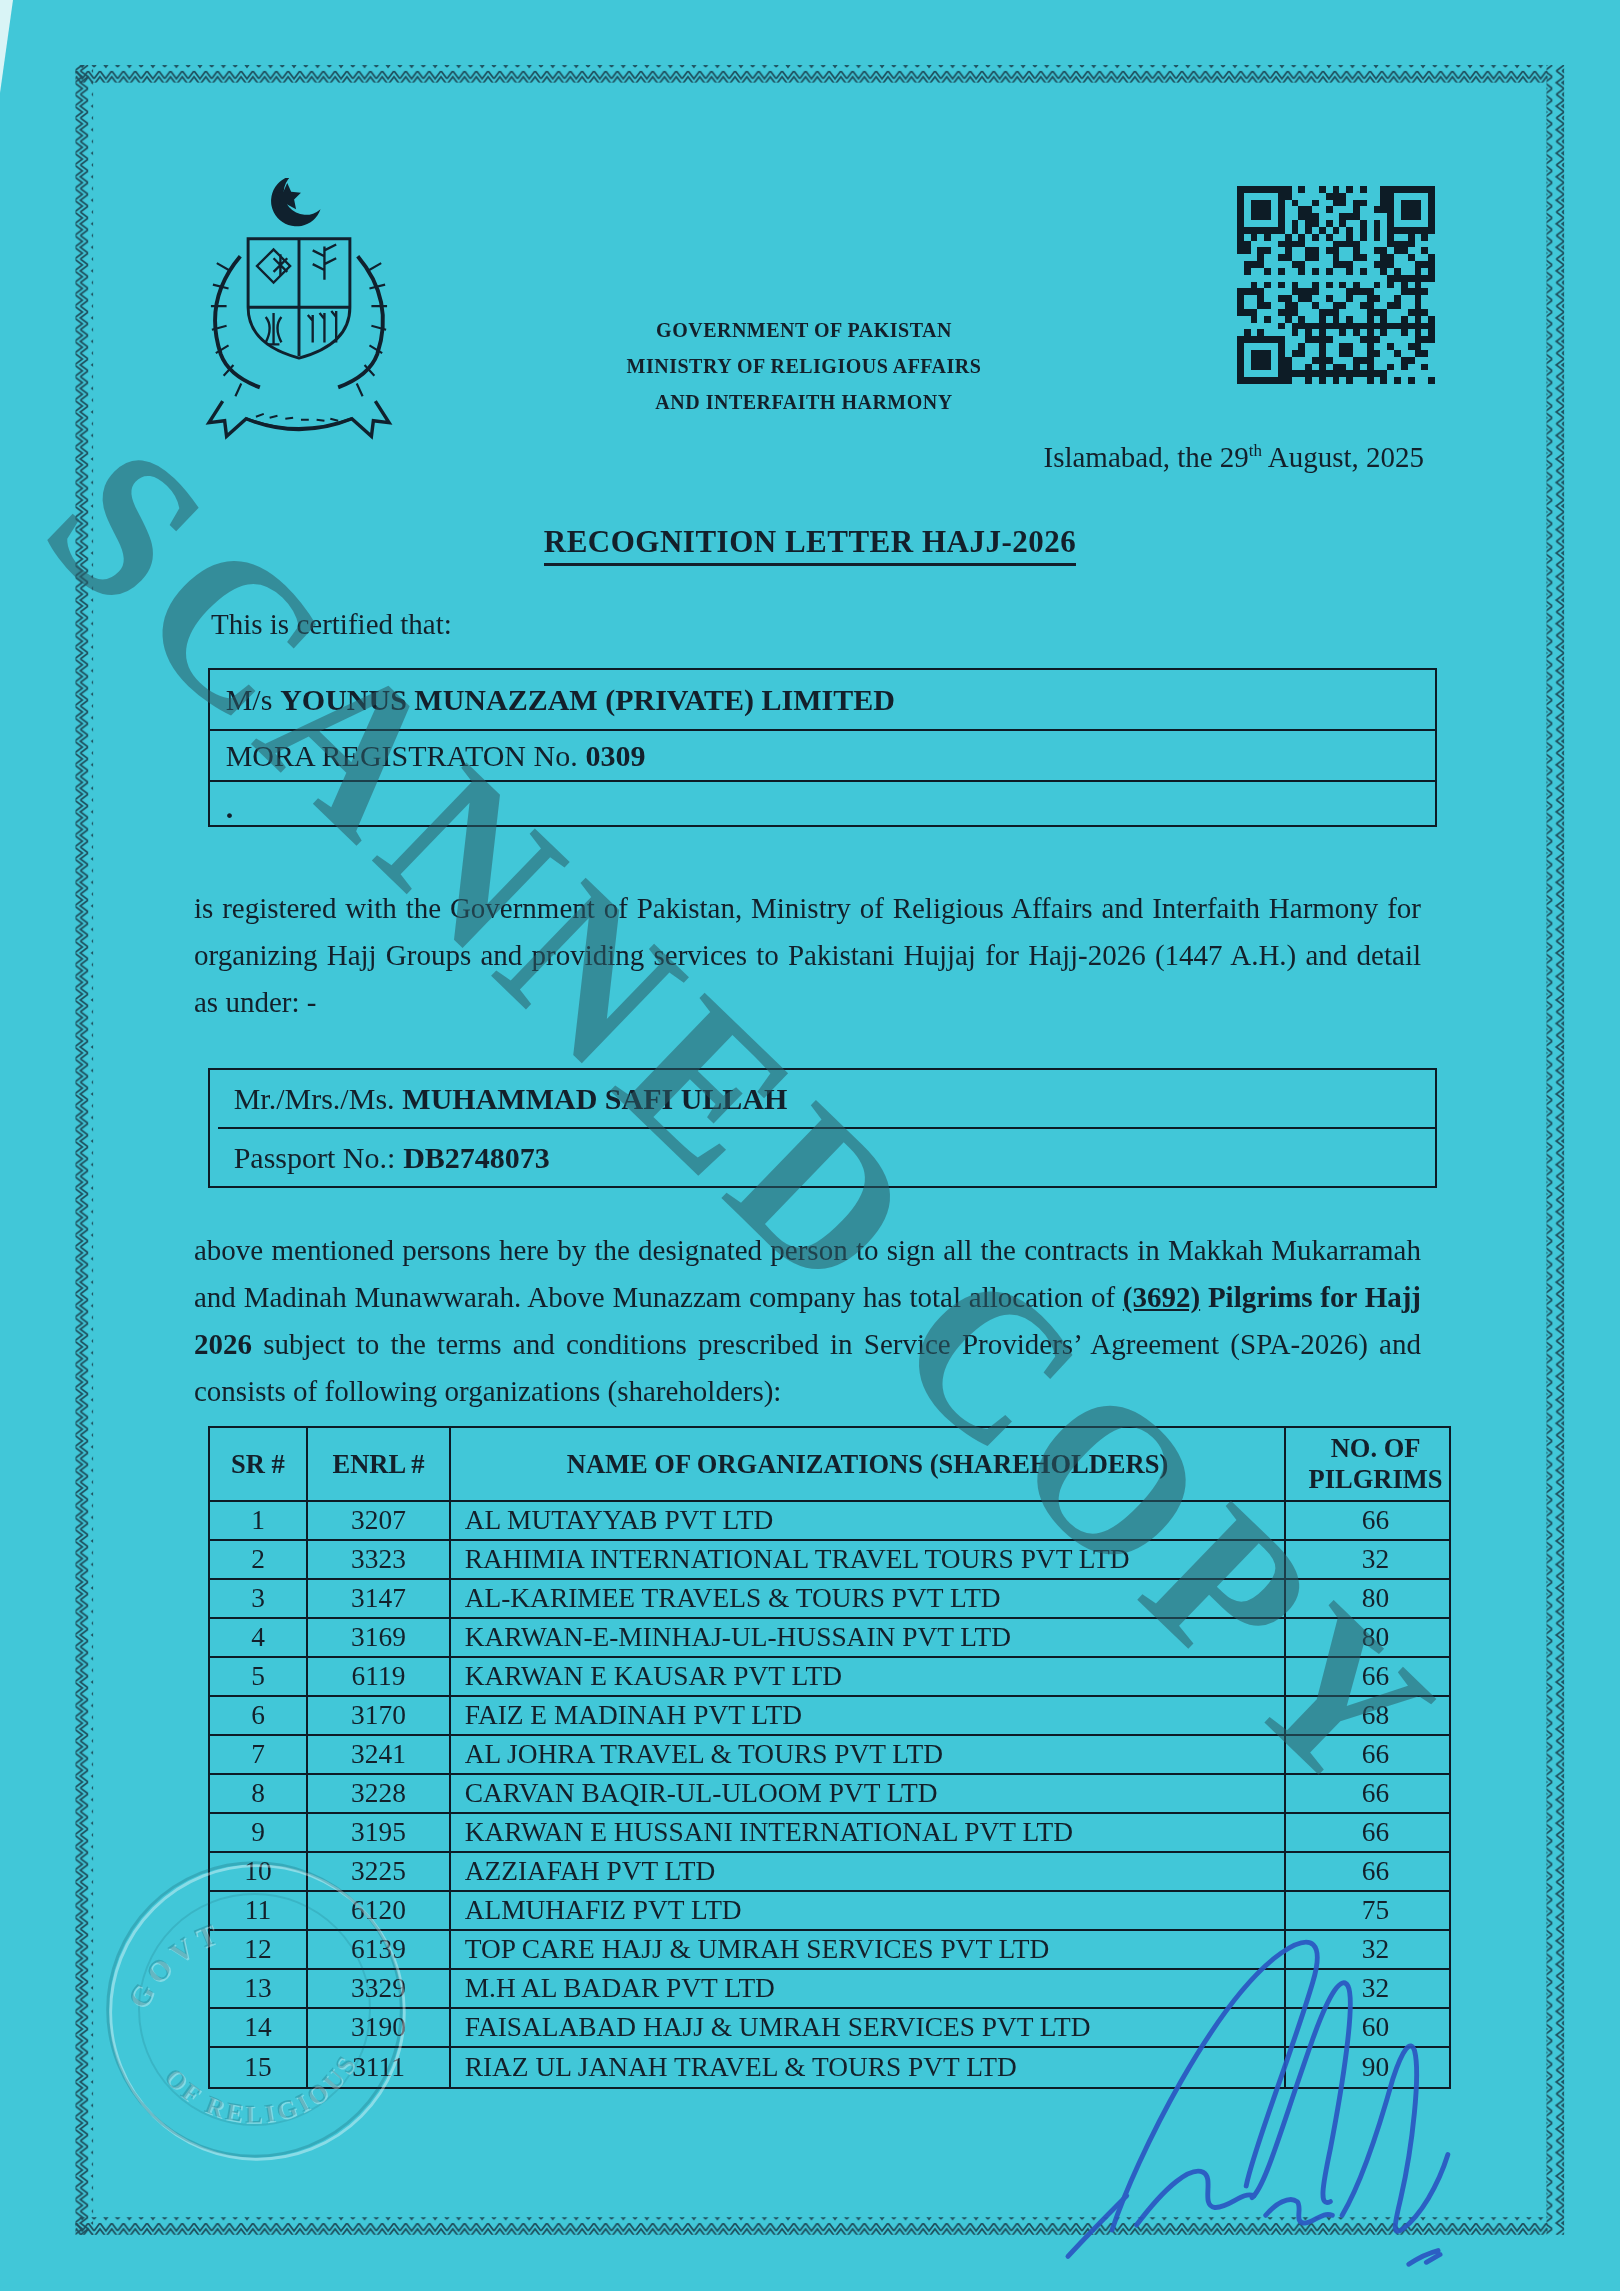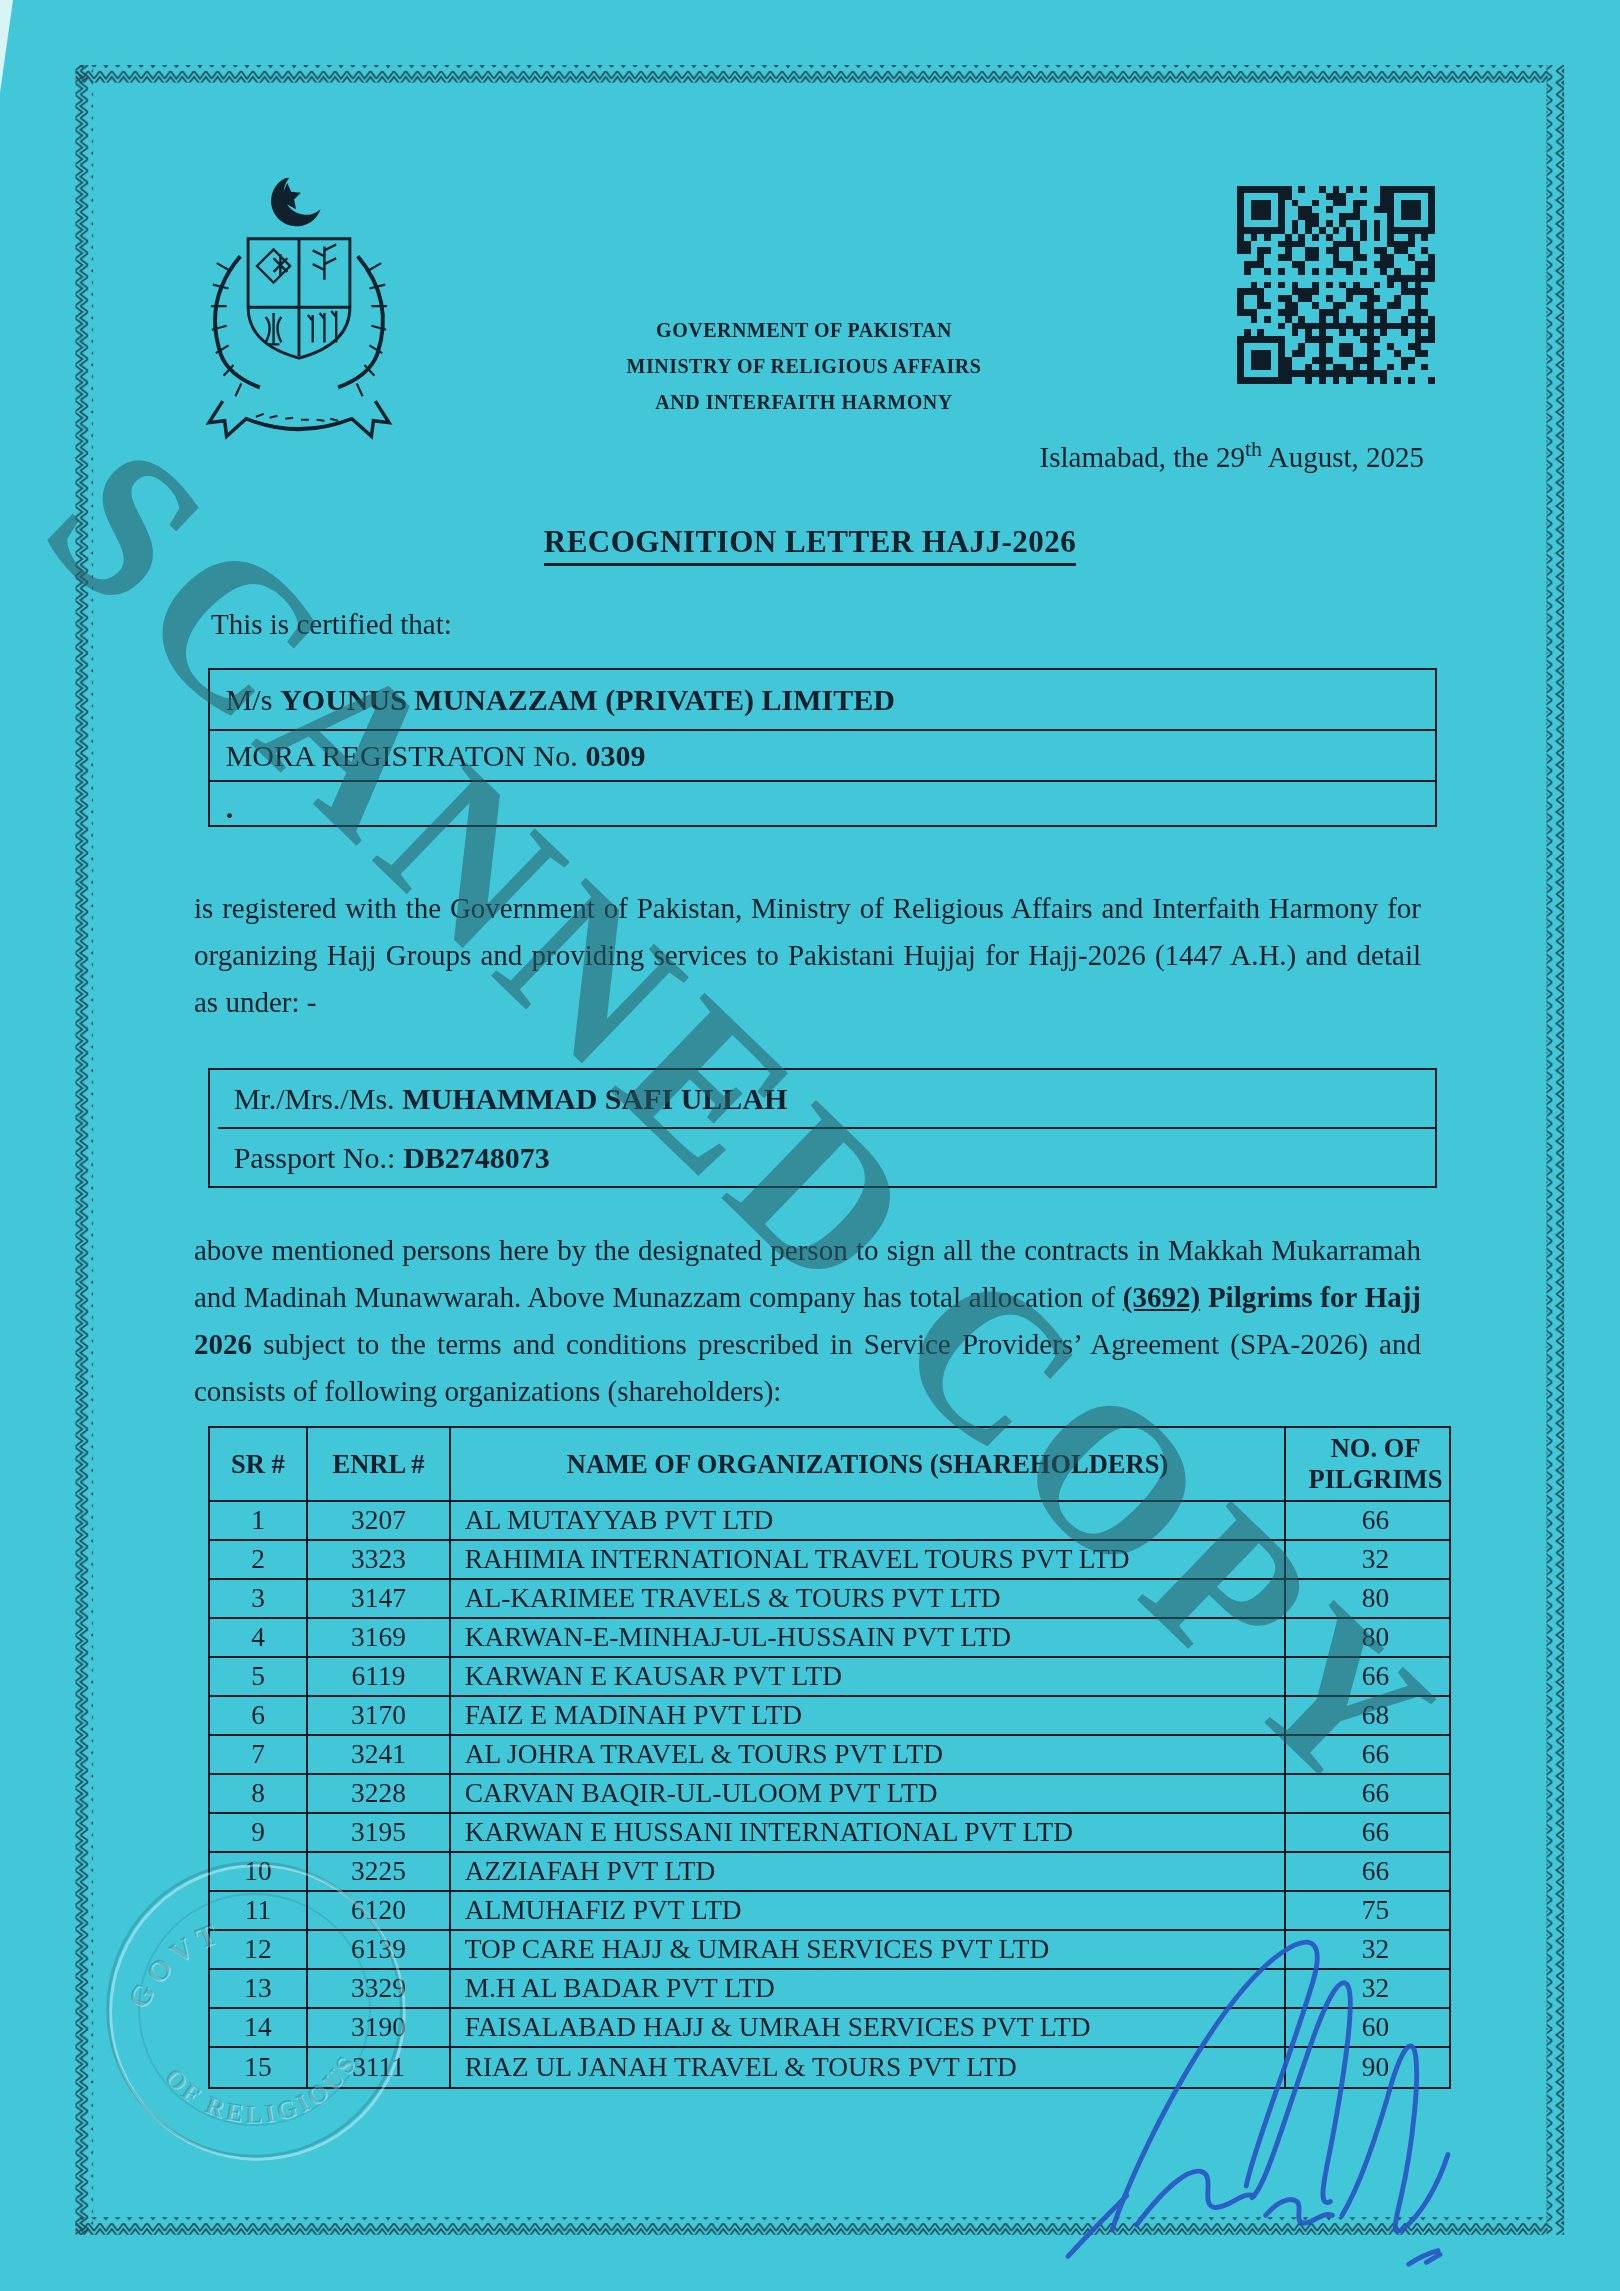--- a/index.html
+++ b/index.html
@@ -16,21 +16,21 @@
   #gov-header{
     left:412px; top:312px; width:784px;
     text-align:center;
     font-weight:bold; font-size:20px; line-height:36px;
     letter-spacing:0.5px;
   }
   #date-line{
     right:196px; top:441px; width:588px;
     text-align:right; font-size:29px;
   }
-  #date-line sup{font-size:22px;}
+  #date-line sup{font-size:17px;}
   #letter-title{
     left:0; top:524px; width:1620px; text-align:center;
   }
   #letter-title span{
     display:inline-block;
     font-weight:bold; font-size:31px; letter-spacing:0.5px;
     border-bottom:3.9px solid #13202b; padding-bottom:2.9px;
   }
   #intro-line{ left:211px; top:608px; font-size:29px; }
   

